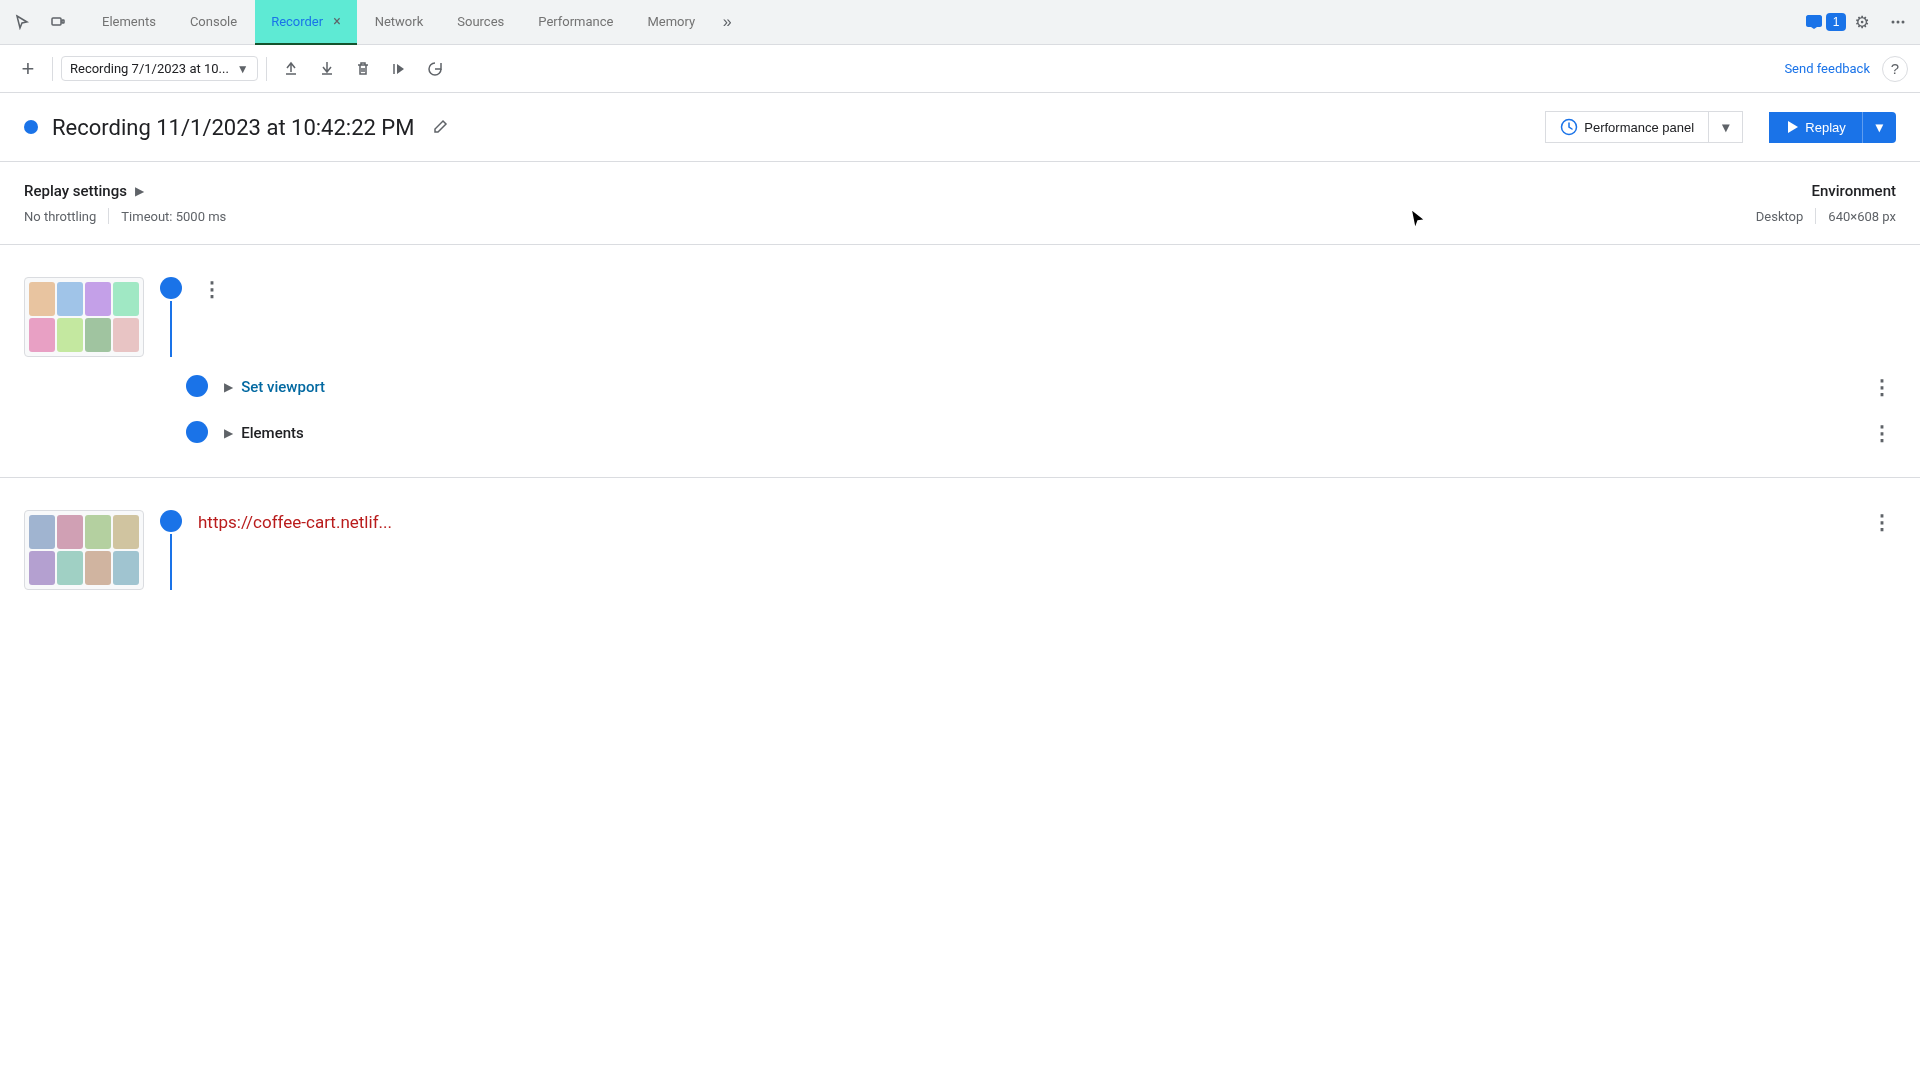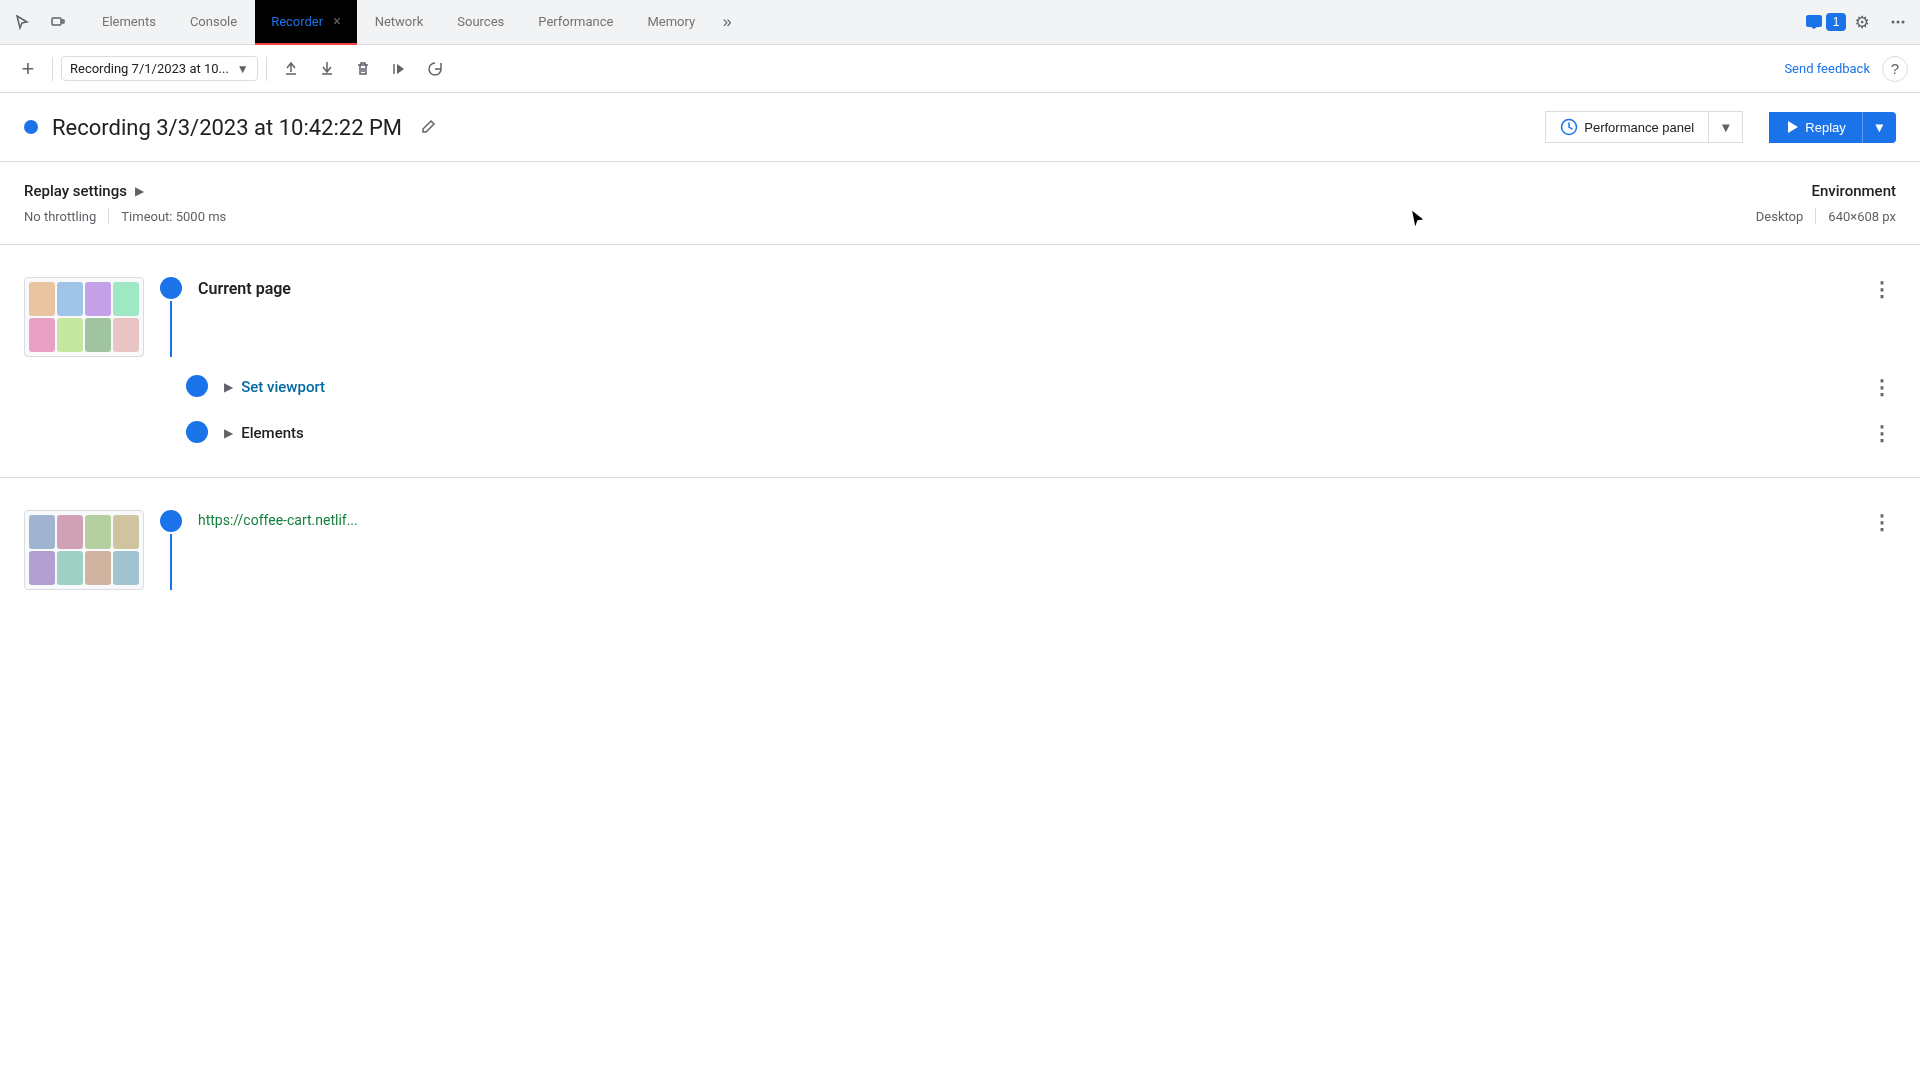--- a/index.html
+++ b/index.html
@@ -52,22 +52,22 @@
       padding: 0 16px;
       cursor: pointer;
       color: #737373;
       font-size: 13px;
       border-bottom: 2px solid transparent;
       white-space: nowrap;
       gap: 6px;
     }
     .tab.active {
       color: #1a73e8;
-      border-bottom: 2px solid #ef4444;
-      background: #000000;
+      border-bottom: 2px solid #14532d;
+      background: #5eead4;
     }
 
     .tab-close {
       font-size: 14px;
       color: #5f6368;
       margin-left: 4px;
     }
 
     .tab-bar-right {
       margin-left: auto;
@@ -338,22 +338,22 @@
     }
 
     .step-name {
       font-size: 16px;
       font-weight: 600;
       color: #202124;
       margin-bottom: 4px;
     }
 
     .step-url {
-      font-size: 14px;
-      color: #15803d;
+      font-size: 17px;
+      color: #b91c1c;
     }
 
     .step-thumbnail {
       width: 120px;
       height: 80px;
       background: #f8f9fa;
       border: 1px solid #dadce0;
       border-radius: 4px;
       overflow: hidden;
       flex-shrink: 0;
@@ -485,21 +485,21 @@
   </div>
 
   <div class="toolbar-right">
     <a class="send-feedback-link">Send feedback</a>
     <button class="icon-btn" style="font-size:15px;color:#5f6368;border:1px solid #dadce0;border-radius:50%;width:26px;height:26px;">?</button>
   </div>
 </div>
 
 <div class="recording-header">
   <div class="recording-dot"></div>
-  <span class="recording-title">Recording 3/3/2023 at 10:42:22 PM</span>
+  <span class="recording-title">Recording 11/1/2023 at 10:42:22 PM</span>
   <button class="icon-btn edit-icon">
     <svg width="16" height="16" viewBox="0 0 16 16" fill="none" stroke="#5f6368" stroke-width="1.5">
       <path d="M11 2l3 3-8 8H3v-3z"></path>
     </svg>
   </button>
 
   <div class="recording-header-right">
 
     <div class="perf-btn-wrapper">
       <button class="perf-btn-main" style="background:none;border:none;cursor:pointer;display:flex;align-items:center;gap:6px;padding:6px 14px;font-size:13px;color:#202124;">
@@ -567,23 +567,20 @@
           <div class="thumb-cell" style="background:#a0c4a0;border-radius:3px;"></div>
           <div class="thumb-cell" style="background:#e8c4c4;border-radius:3px;"></div>
         </div>
       </div>
 
       <div style="display:flex;flex-direction:column;align-items:center;margin-right:16px;position:relative;align-self:stretch;">
         <div class="step-dot"></div>
         <div class="step-line" style="flex:1;width:2px;background:#1a73e8;margin-top:2px;"></div>
       </div>
 
-      <div class="step-content">
-        <div class="step-name">Current page</div>
-      </div>
 
       <button style="background:none;border:none;cursor:pointer;color:#5f6368;font-size:20px;font-weight:bold;padding:0 4px;">⋮</button>
     </div>
 
     <div style="display:flex;align-items:center;padding:18px 24px 4px 186px;">
       <div style="display:flex;flex-direction:column;align-items:center;margin-right:16px;position:relative;align-self:stretch;">
         <div class="step-dot"></div>
         <div style="width:2px;background:#1a73e8;flex:1;margin-top:2px;"></div>
       </div>
       <div style="flex:1;">

